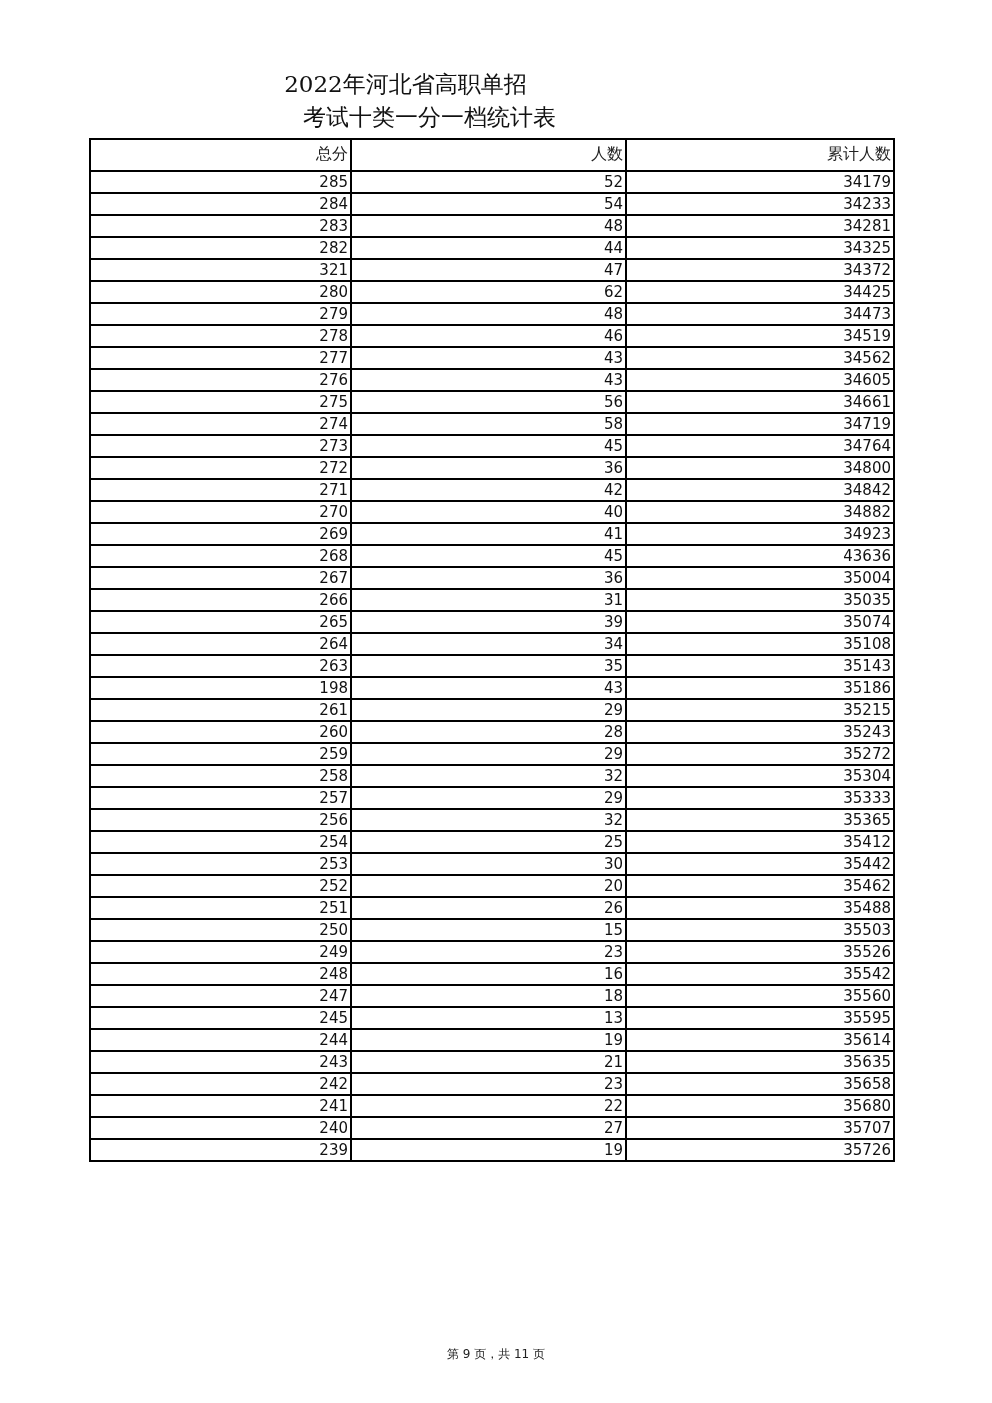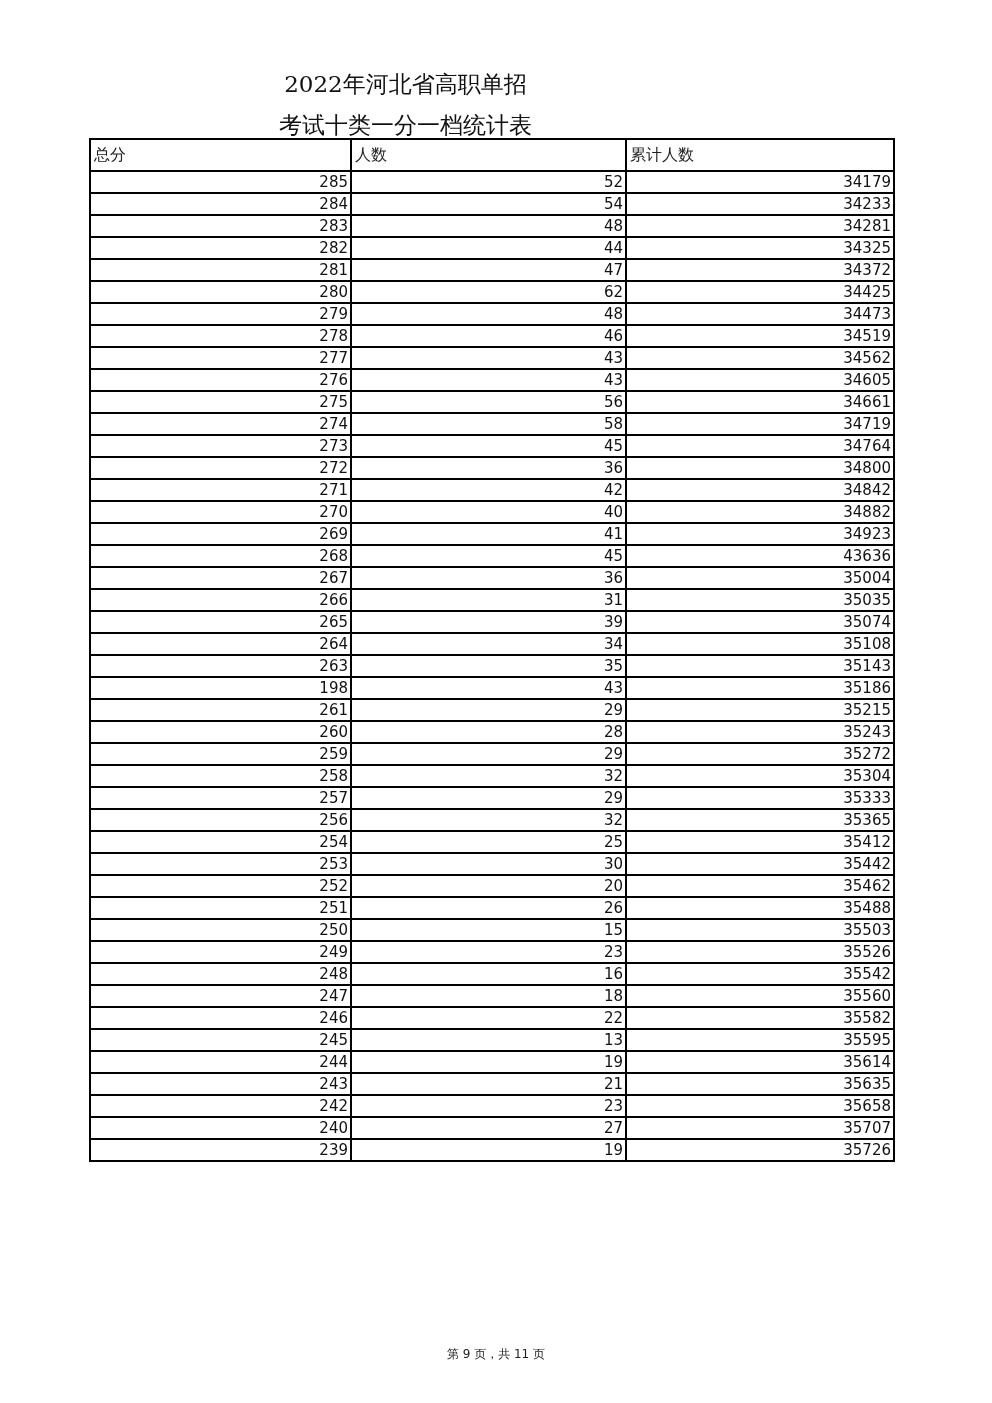--- a/index.html
+++ b/index.html
@@ -1,25 +1,25 @@
 <!DOCTYPE html>
 <html><head>
 <meta charset="utf-8">
 <style>
   html, body { margin: 0; padding: 0; background: #ffffff; }
   body { width: 992px; height: 1403px; position: relative; overflow: hidden; font-family: "Liberation Sans", "DejaVu Sans", sans-serif; color: #000; }
   .title { position: absolute; left: 0; width: 811px; text-align: center; font-family: "DejaVu Serif", "Liberation Serif", serif; font-size: 23px; line-height: 28px; color: #111; }
   .title.t1 { top: 70px; }
-  .title.t2 { top: 111px; }
+  .title.t2 { top: 103px; padding-left: 24px; }
   table.grid { position: absolute; left: 89px; top: 138px; border-collapse: collapse; table-layout: fixed; width: 804px; }
   table.grid col.c1 { width: 261px; }
   table.grid col.c2 { width: 275px; }
   table.grid col.c3 { width: 268px; }
   table.grid th, table.grid td { border: 2px solid #000; padding: 0 2px 0 3px; height: 20px; font-size: 16px; line-height: 20px; white-space: nowrap; overflow: hidden; }
-  table.grid th { text-align: left; font-weight: normal; height: 29px; line-height: 30px; font-size: 16px; color: #222; font-family: Liberation Serif, serif; margin-left: 20px; }
+  table.grid th { text-align: right; font-weight: normal; height: 29px; line-height: 30px; font-size: 16px; color: #222; font-family: Liberation Mono, monospace; margin-left: 20px; }
   table.grid td { text-align: right; font-family: "DejaVu Sans", sans-serif; font-size: 15px; color: #111; }
   .footer { position: absolute; top: 1346px; left: 0; width: 992px; text-align: center; font-size: 12px; color: #222; font-family: "DejaVu Sans", sans-serif; }
 </style>
 </head>
 <body>
 
 <div class="title t1">2022年河北省高职单招</div>
 <div class="title t2">考试十类一分一档统计表</div>
 
 <table class="grid">
@@ -50,21 +50,21 @@
         <td>283</td>
         <td>48</td>
         <td>34281</td>
       </tr>
       <tr>
         <td>282</td>
         <td>44</td>
         <td>34325</td>
       </tr>
       <tr>
-        <td>281</td>
+        <td>321</td>
         <td>47</td>
         <td>34372</td>
       </tr>
       <tr>
         <td>280</td>
         <td>62</td>
         <td>34425</td>
       </tr>
       <tr>
         <td>279</td>
@@ -220,45 +220,45 @@
         <td>248</td>
         <td>16</td>
         <td>35542</td>
       </tr>
       <tr>
         <td>247</td>
         <td>18</td>
         <td>35560</td>
       </tr>
       <tr>
-        <td>246</td>
-        <td>22</td>
-        <td>35582</td>
-      </tr>
-      <tr>
         <td>245</td>
         <td>13</td>
         <td>35595</td>
       </tr>
       <tr>
         <td>244</td>
         <td>19</td>
         <td>35614</td>
       </tr>
       <tr>
         <td>243</td>
         <td>21</td>
         <td>35635</td>
       </tr>
       <tr>
         <td>242</td>
         <td>23</td>
         <td>35658</td>
       </tr>
       <tr>
+        <td>241</td>
+        <td>22</td>
+        <td>35680</td>
+      </tr>
+      <tr>
         <td>240</td>
         <td>27</td>
         <td>35707</td>
       </tr>
       <tr>
         <td>239</td>
         <td>19</td>
         <td>35726</td>
       </tr>
     </tbody>

